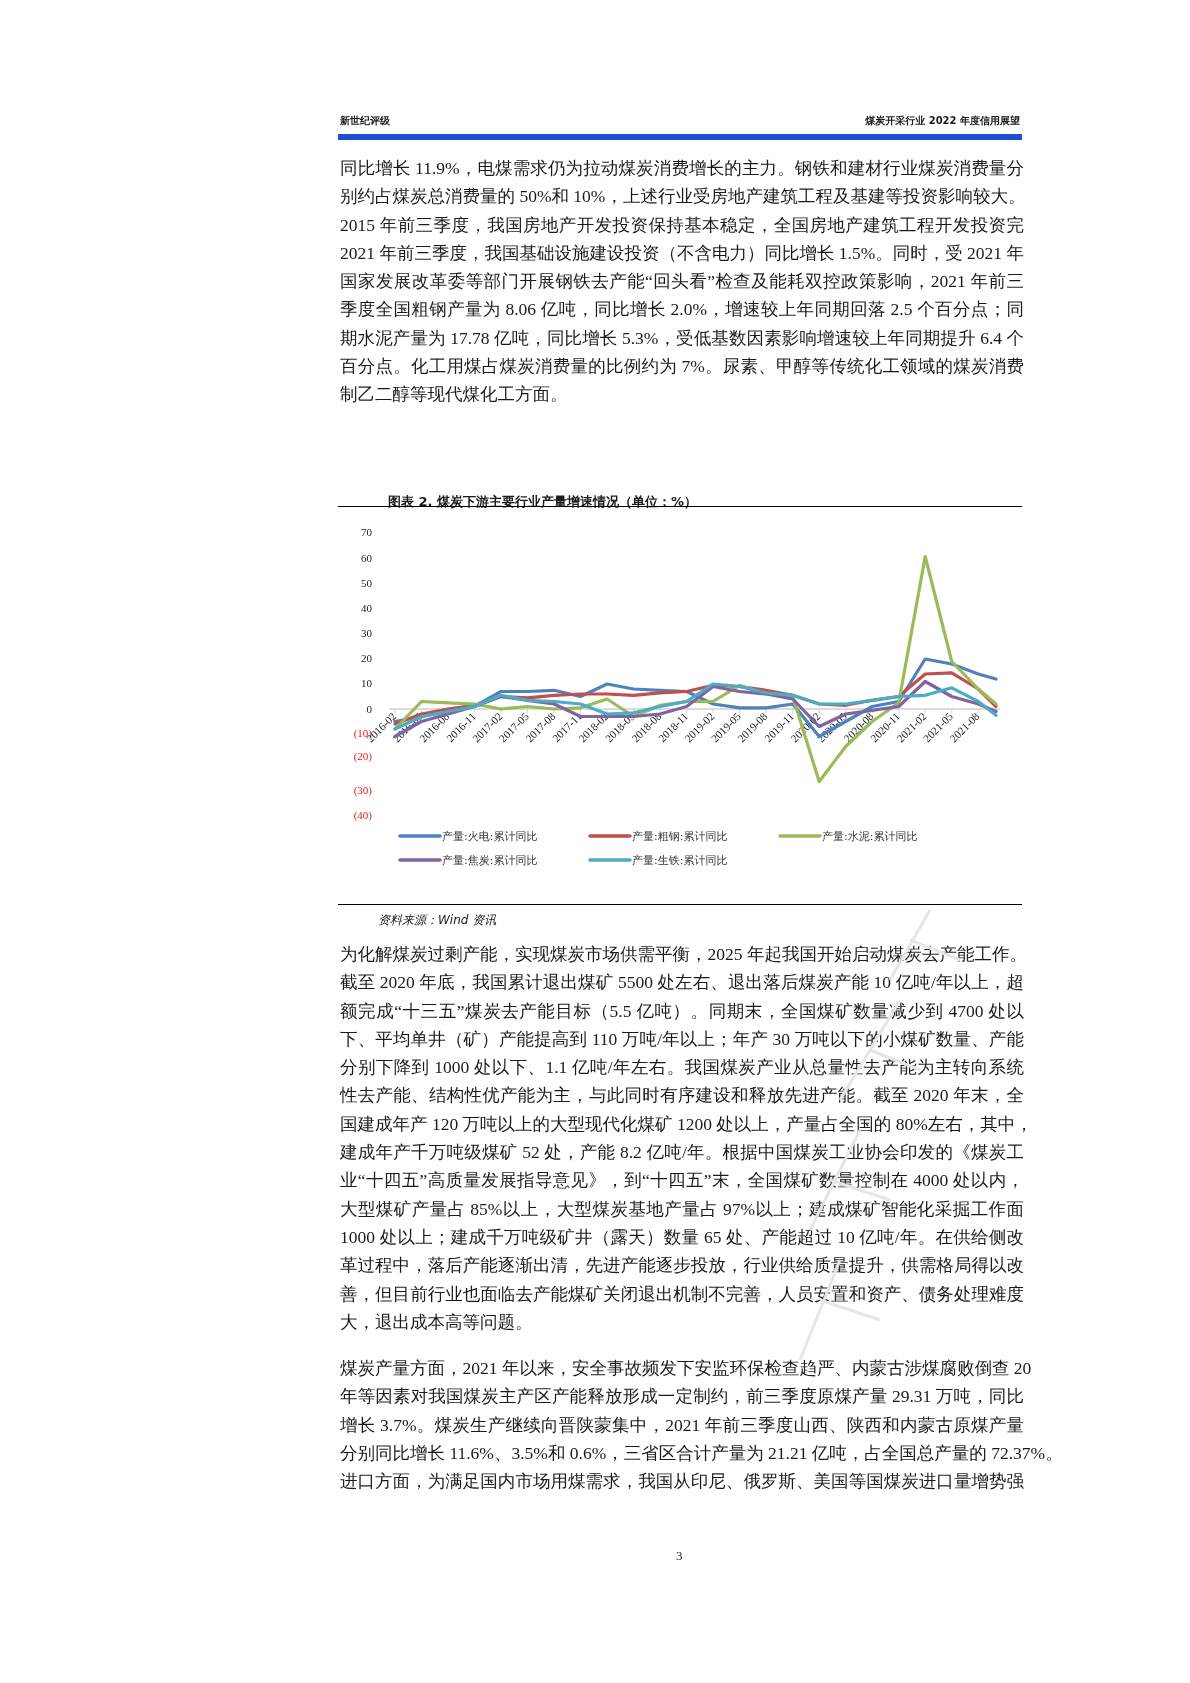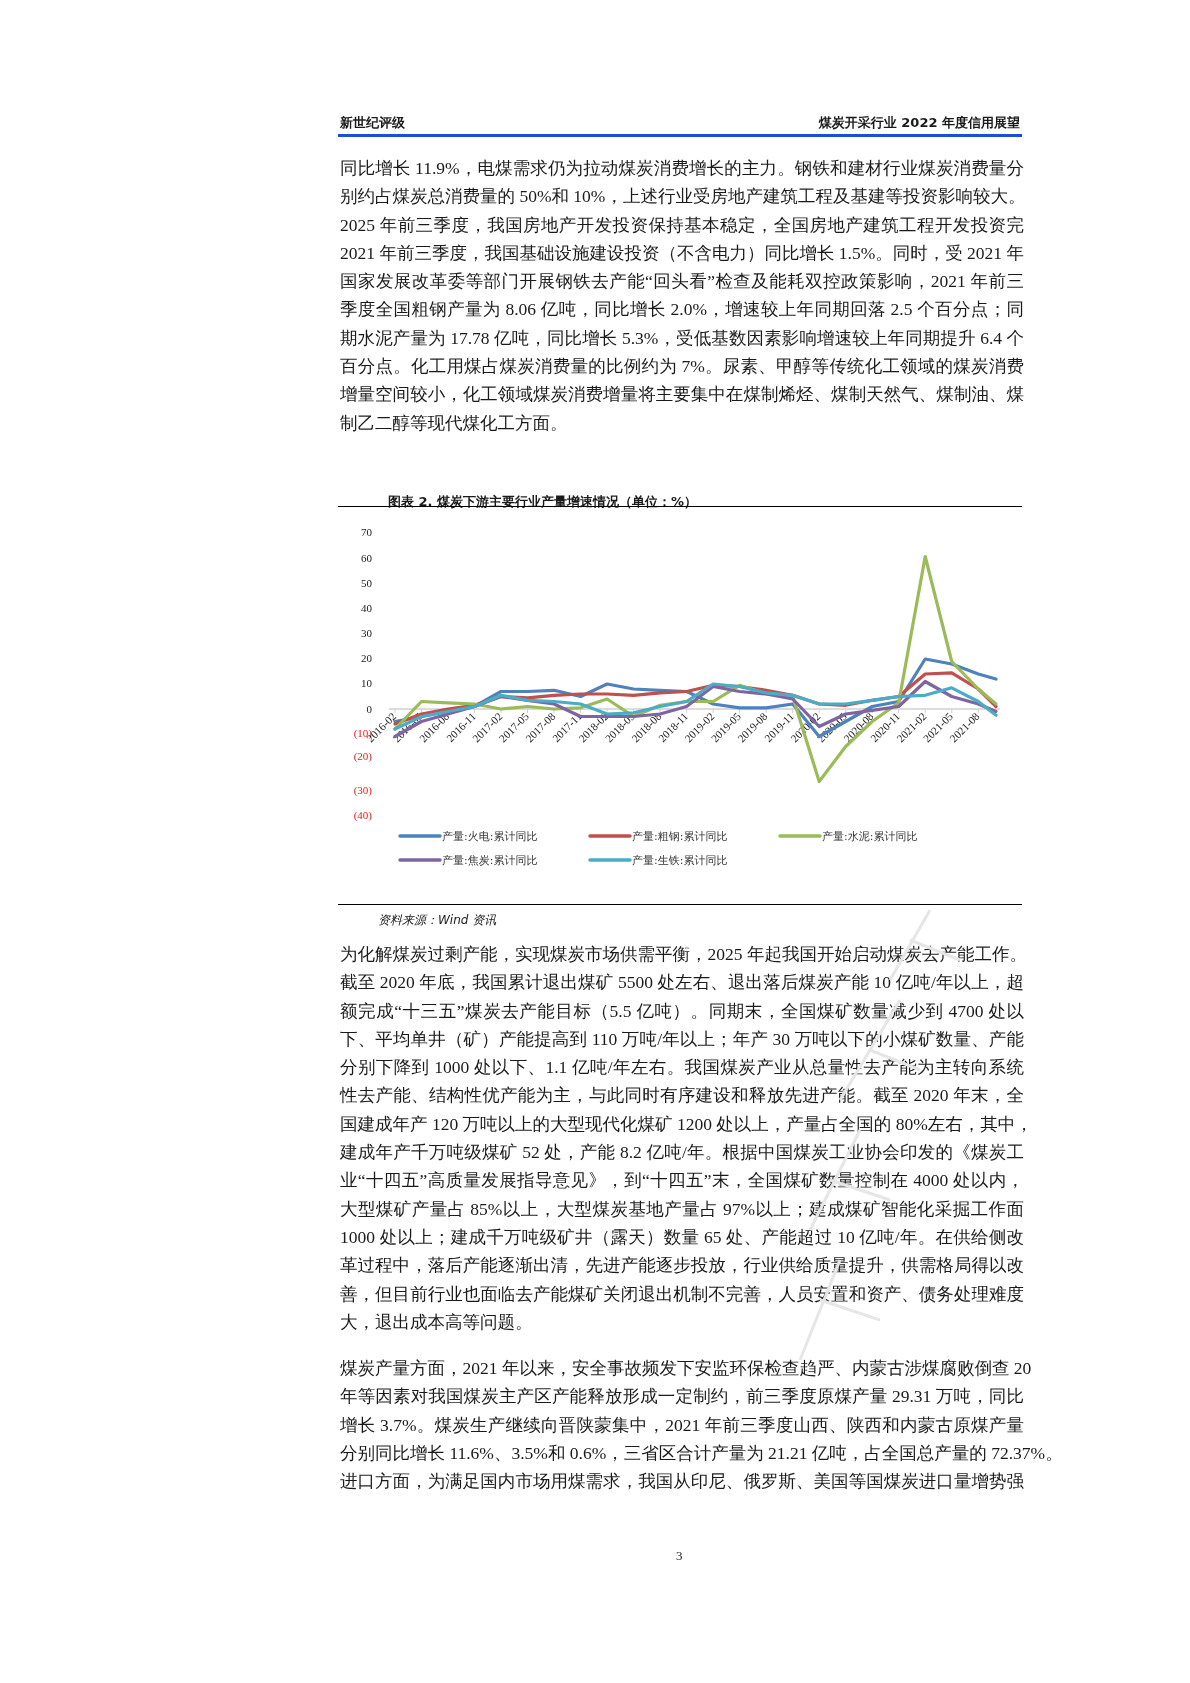--- a/index.html
+++ b/index.html
@@ -1,21 +1,21 @@
 <!DOCTYPE html>
 <html><head>
 <meta charset="utf-8">
 <style>
   html, body { margin: 0; padding: 0; background: #ffffff; }
   body { width: 1190px; height: 1683px; position: relative; overflow: hidden;
          font-family: "Liberation Serif", "DejaVu Serif", serif; color: #1a1a1a; }
   .page { position: absolute; left: 0; top: 0; width: 1190px; height: 1683px; }
   .header { position: absolute; left: 338px; top: 112px; width: 684px; height: 22px;
-            border-bottom: 3px solid #1d4ed8; font-family: "DejaVu Sans", "Liberation Sans", sans-serif;
-            font-size: 13px; font-weight: bold; }
+            border-bottom: 6px solid #1d4ed8; font-family: "DejaVu Sans", "Liberation Sans", sans-serif;
+            font-size: 10px; font-weight: bold; }
   .header .left { position: absolute; left: 2px; top: 2px; }
   .header .right { position: absolute; right: 2px; top: 2px; }
   .para { position: absolute; left: 338px; width: 684px; font-size: 17.5px; line-height: 28.3px;
           text-align: justify; text-justify: inter-character; margin: 2px; }
   .para .ln { display: block; white-space: nowrap; text-align-last: justify; }
   .para .ln.last { text-align-last: left; }
   .chart-title { position: absolute; left: 388px; top: 486px; font-family: "DejaVu Sans", "Liberation Sans", sans-serif;
                  font-size: 13px; font-weight: bold; margin-top: 7px; }
   .chart-rule-top { position: absolute; left: 338px; top: 506px; width: 684px; height: 1px; background: #000; }
   .chart-rule-bot { position: absolute; left: 338px; top: 904px; width: 684px; height: 1px; background: #000; }
@@ -31,27 +31,26 @@
 <div class="page">
 
   <div class="header">
     <span class="left">新世纪评级</span>
     <span class="right">煤炭开采行业 2022 年度信用展望</span>
   </div>
 
   <div class="para" id="p1" style="top:152px;">
       <span class="ln">同比增长 11.9%，电煤需求仍为拉动煤炭消费增长的主力。钢铁和建材行业煤炭消费量分</span>
       <span class="ln">别约占煤炭总消费量的 50%和 10%，上述行业受房地产建筑工程及基建等投资影响较大。</span>
-      <span class="ln">2025 年前三季度，我国房地产开发投资保持基本稳定，全国房地产建筑工程开发投资完</span>
+      <span class="ln">2015 年前三季度，我国房地产开发投资保持基本稳定，全国房地产建筑工程开发投资完</span>
       <span class="ln">2021 年前三季度，我国基础设施建设投资（不含电力）同比增长 1.5%。同时，受 2021 年</span>
       <span class="ln">国家发展改革委等部门开展钢铁去产能“回头看”检查及能耗双控政策影响，2021 年前三</span>
       <span class="ln">季度全国粗钢产量为 8.06 亿吨，同比增长 2.0%，增速较上年同期回落 2.5 个百分点；同</span>
       <span class="ln">期水泥产量为 17.78 亿吨，同比增长 5.3%，受低基数因素影响增速较上年同期提升 6.4 个</span>
       <span class="ln">百分点。化工用煤占煤炭消费量的比例约为 7%。尿素、甲醇等传统化工领域的煤炭消费</span>
-      <span class="ln">增量空间较小，化工领域煤炭消费增量将主要集中在煤制烯烃、煤制天然气、煤制油、煤</span>
       <span class="ln last">制乙二醇等现代煤化工方面。</span>
     </div>
 
   <div class="chart-title">图表 2. 煤炭下游主要行业产量增速情况（单位：%）</div>
   <div class="chart-rule-top"></div>
   <svg class="chart-svg" id="chart" width="684" height="394">
       <text x="34" y="28" text-anchor="end" font-size="11" font-family="Liberation Serif, serif" fill="#222">70</text>
       <text x="34" y="54" text-anchor="end" font-size="11" font-family="Liberation Serif, serif" fill="#222">60</text>
       <text x="34" y="79" text-anchor="end" font-size="11" font-family="Liberation Serif, serif" fill="#222">50</text>
       <text x="34" y="104" text-anchor="end" font-size="11" font-family="Liberation Serif, serif" fill="#222">40</text>

